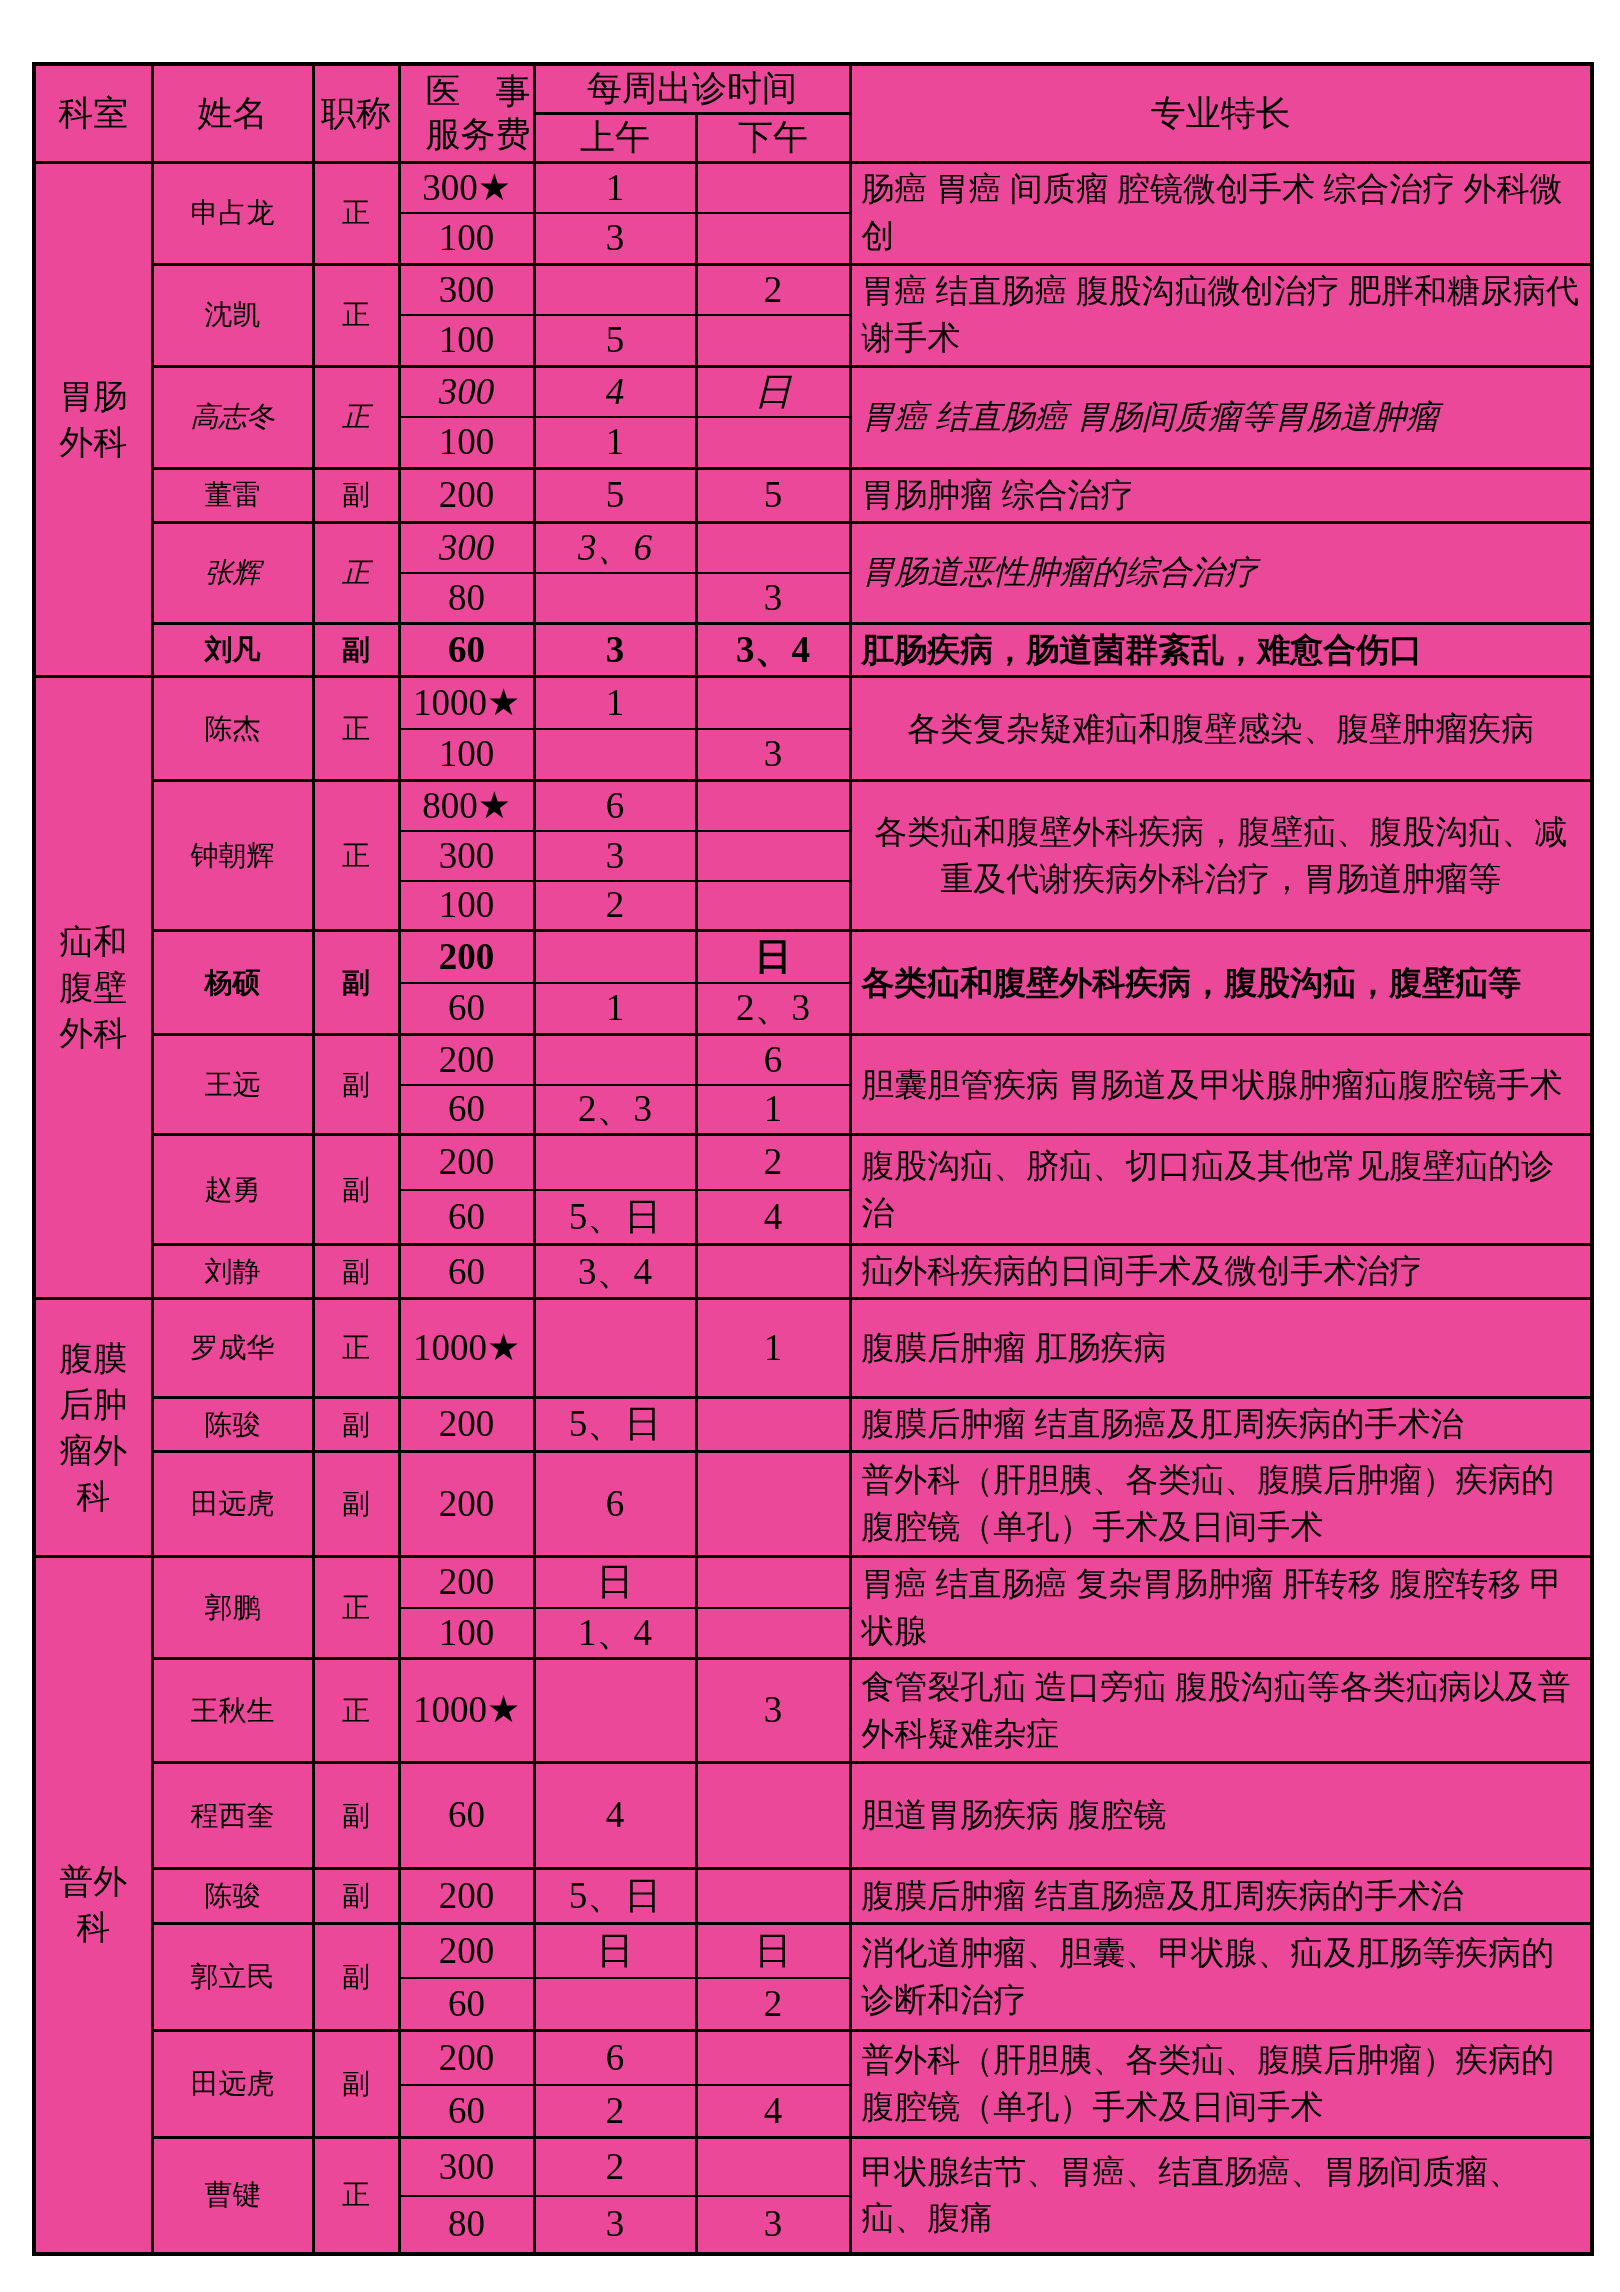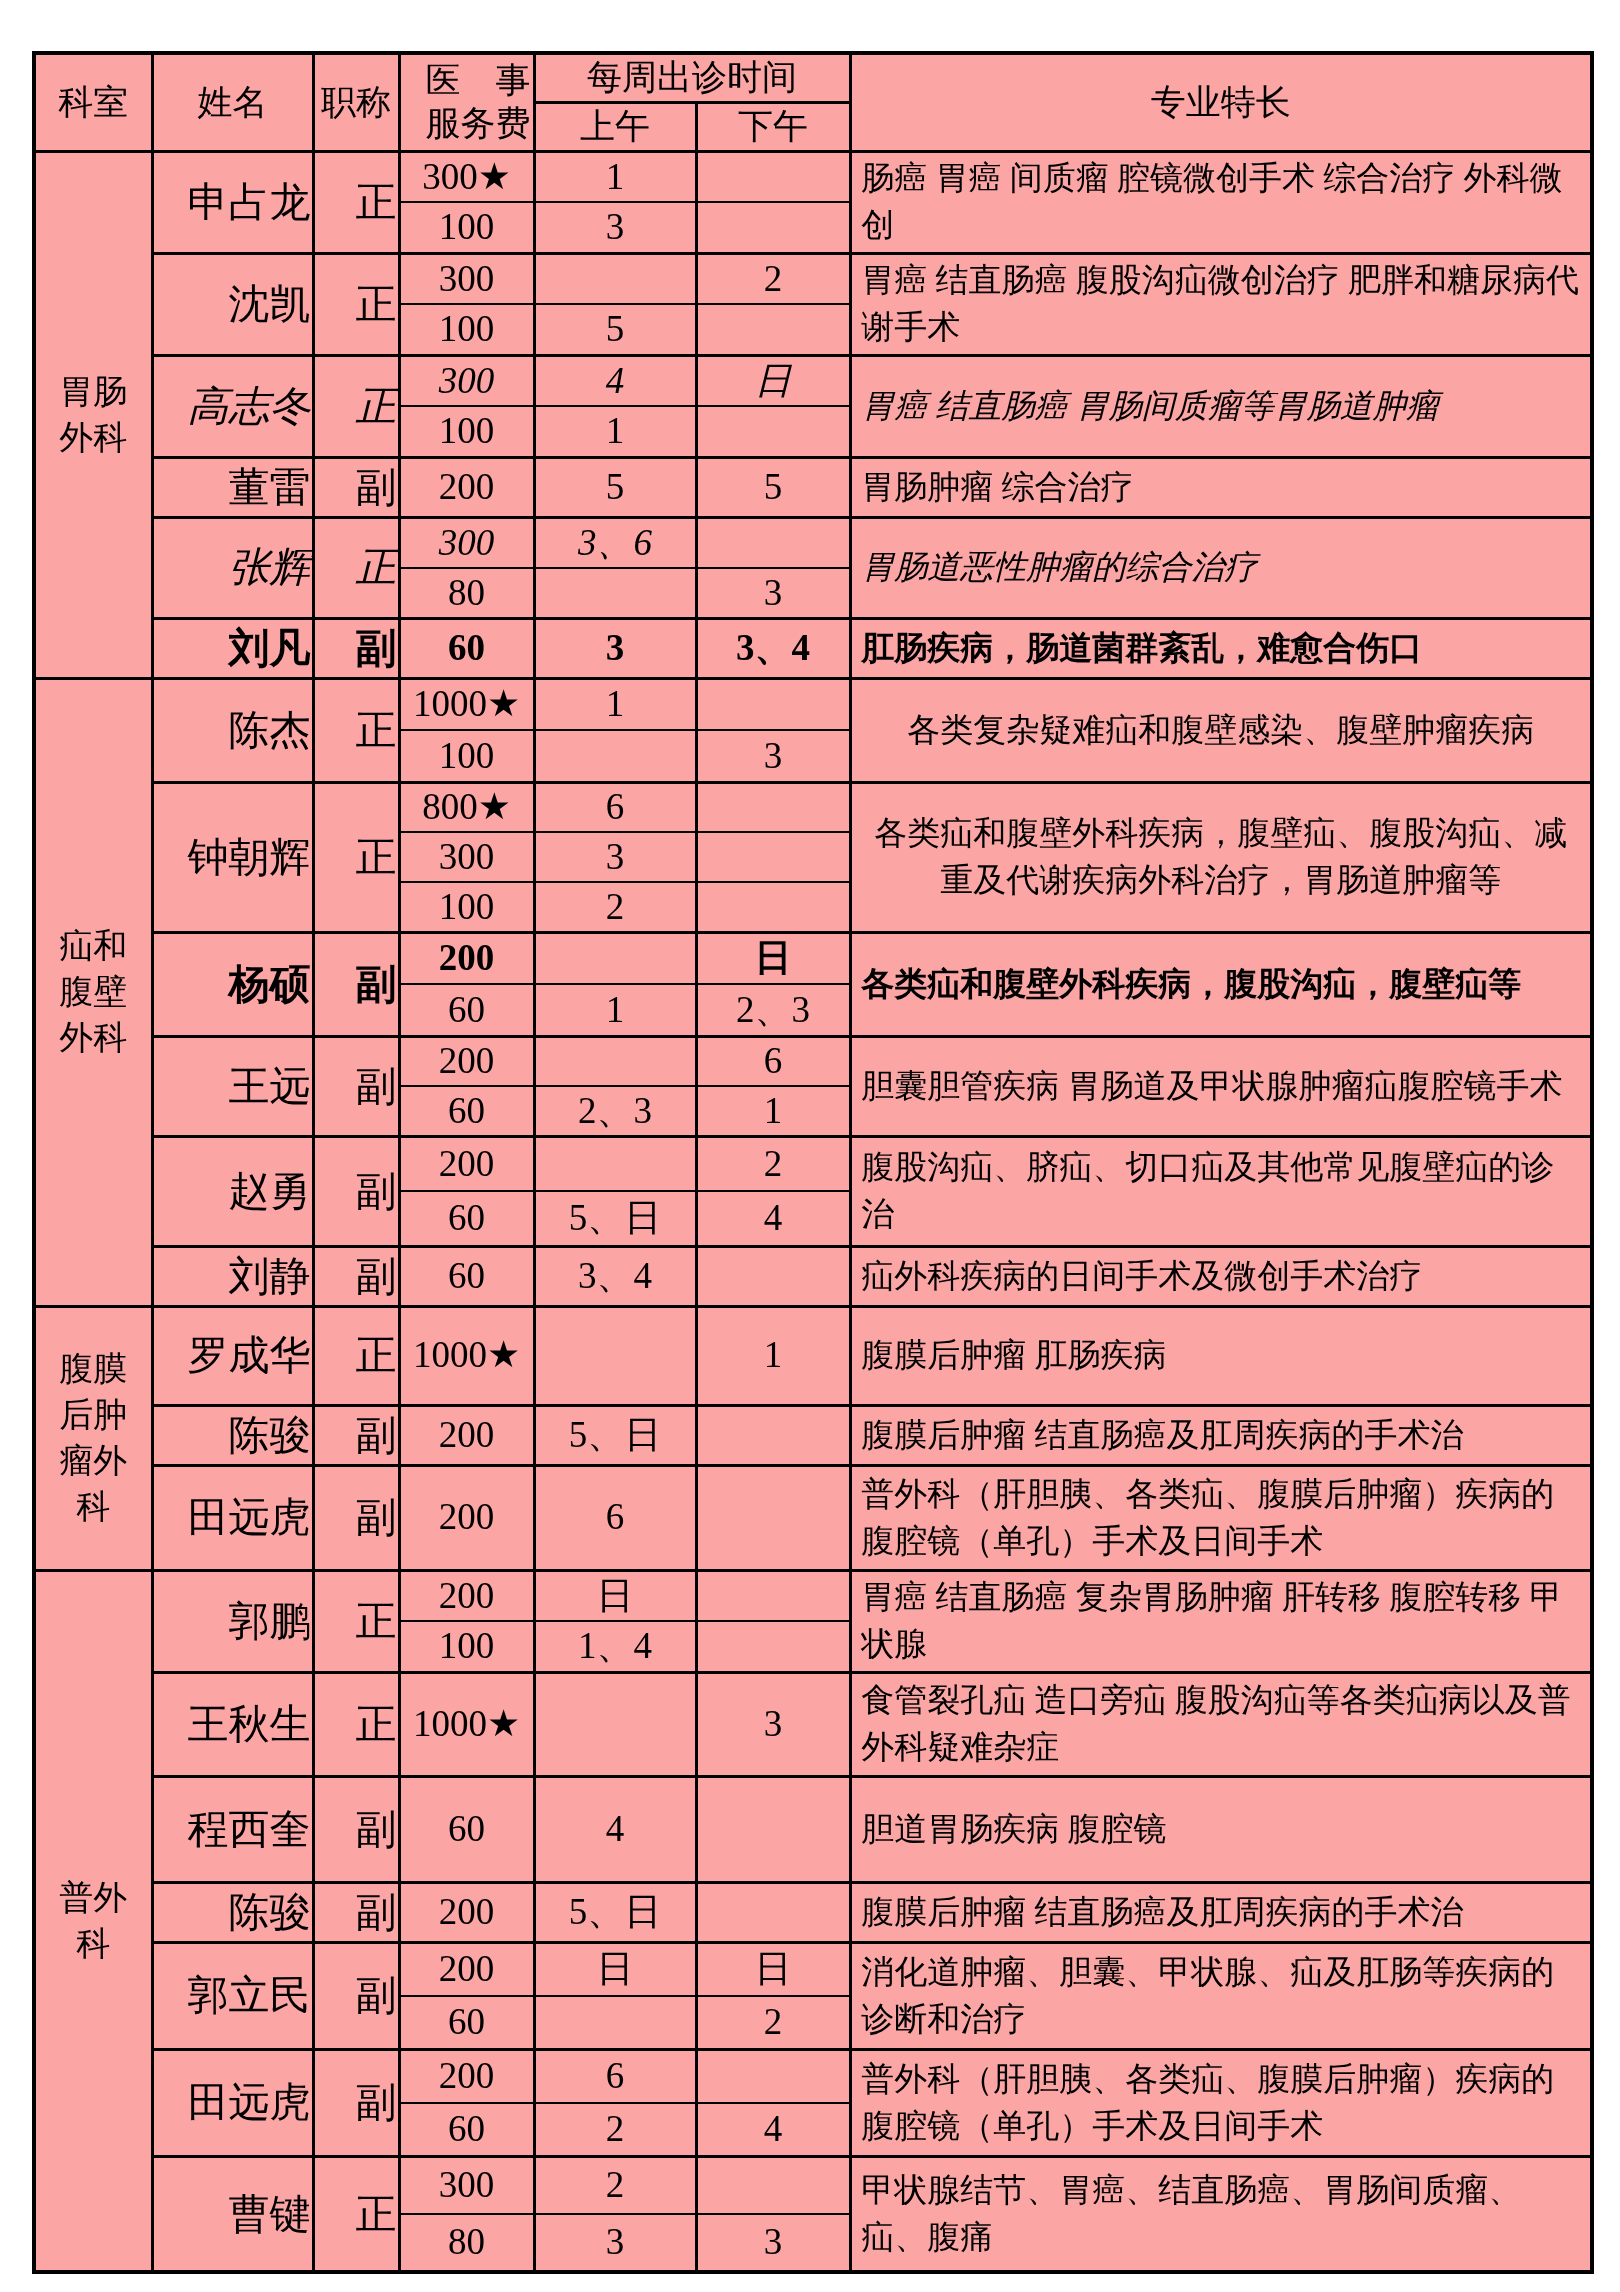--- a/index.html
+++ b/index.html
@@ -7,26 +7,26 @@
     padding: 0;
     background: #ffffff;
     width: 1620px;
     height: 2293px;
     font-family: "Liberation Serif", "DejaVu Serif", serif;
     color: #000000;
   }
   #schedule-table {
     position: absolute;
     left: 32px;
-    top: 51px;
+    top: 62px;
     width: 1557px;
     table-layout: fixed;
     border-collapse: collapse;
     border: 4.9px solid #000;
-    background: #fca5a5;
+    background: #ec4899;
   }
   th, td {
     box-sizing: border-box;
     overflow: hidden;
   }
   th {
     border: 3.9px solid #000;
     font-weight: normal;
     font-size: 35px;
     text-align: center;
@@ -43,21 +43,21 @@
     font-size: 37px;
   }
   tr.doctor-start > td { border-top: 3.9px solid #000; }
   .pre { white-space: pre-line; padding-left: 24px; }
   .dept-cell {
     font-size: 34px;
     white-space: pre-line;
     line-height: 1.35;
     border-top: 3.9px solid #000;
   }
-  .name-cell, .title-cell { font-size: 41px; text-align: right; }
+  .name-cell, .title-cell { font-size: 28px; }
   .fee-cell, .am-cell, .pm-cell { font-size: 37px; line-height: 1.1; }
   .specialty-cell {
     font-size: 33px;
     text-align: left;
     padding: 2px 9.8px;
     line-height: 1.42;
   }
   .specialty-cell.center { text-align: center; }
 </style>
 </head>

